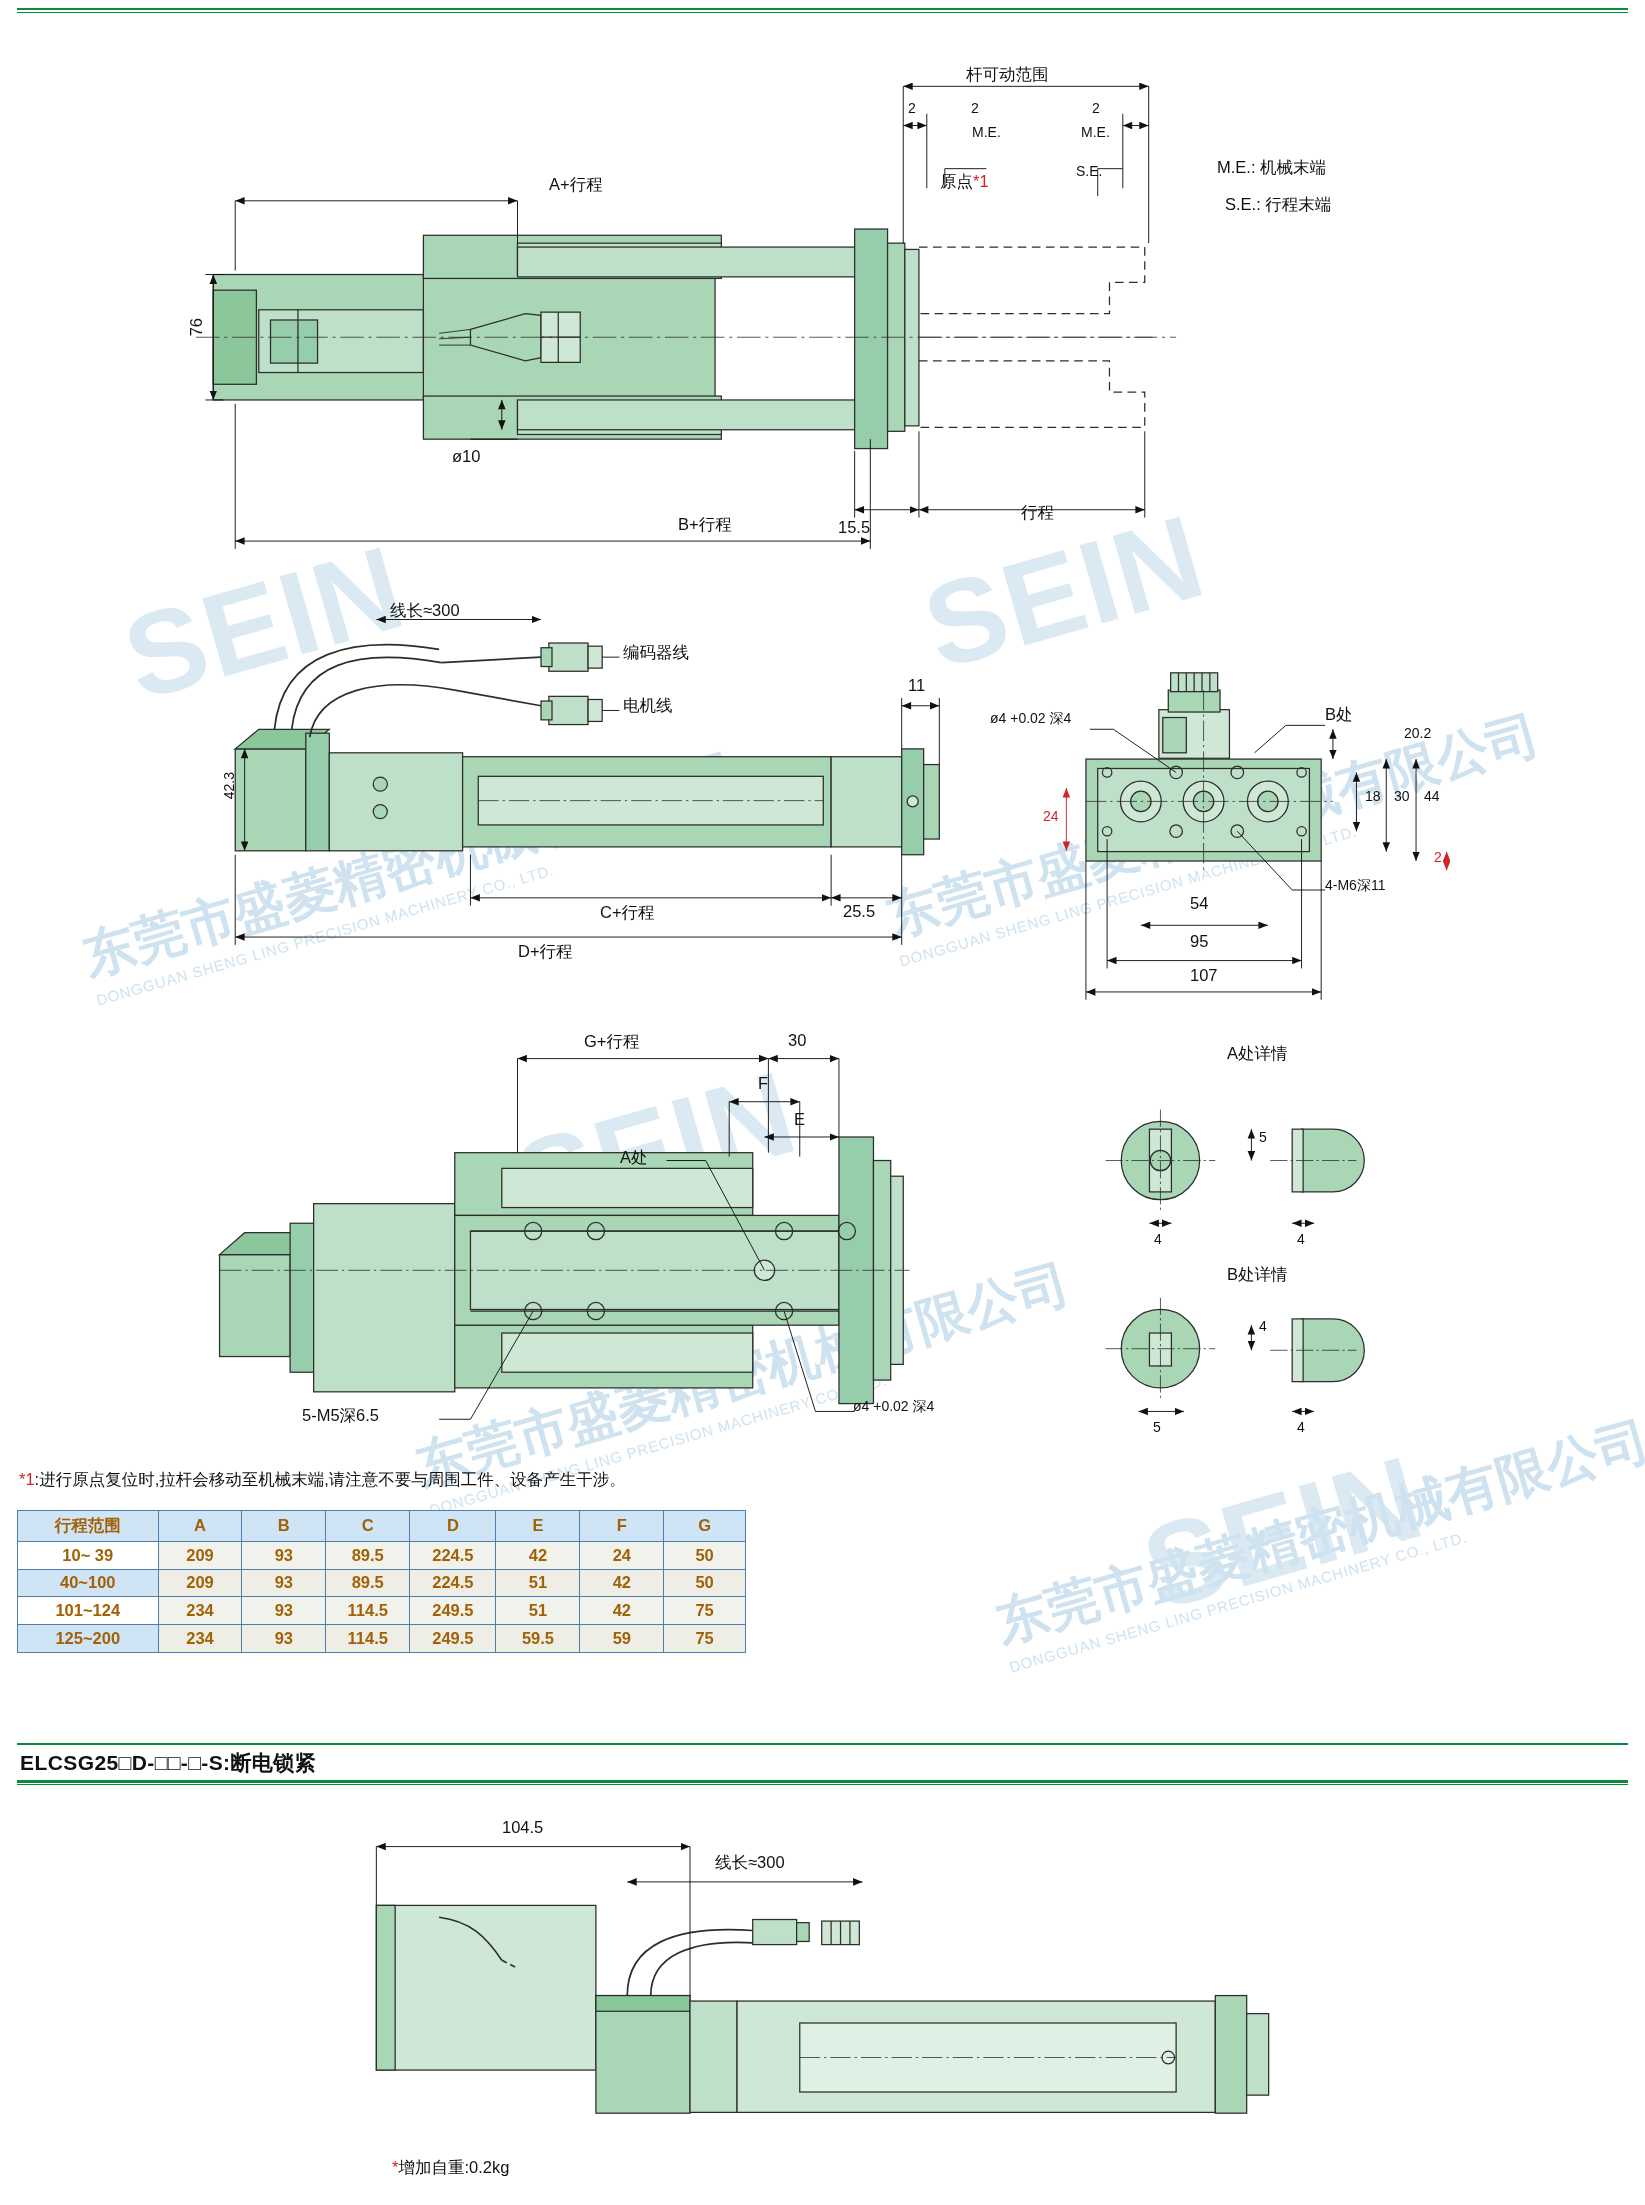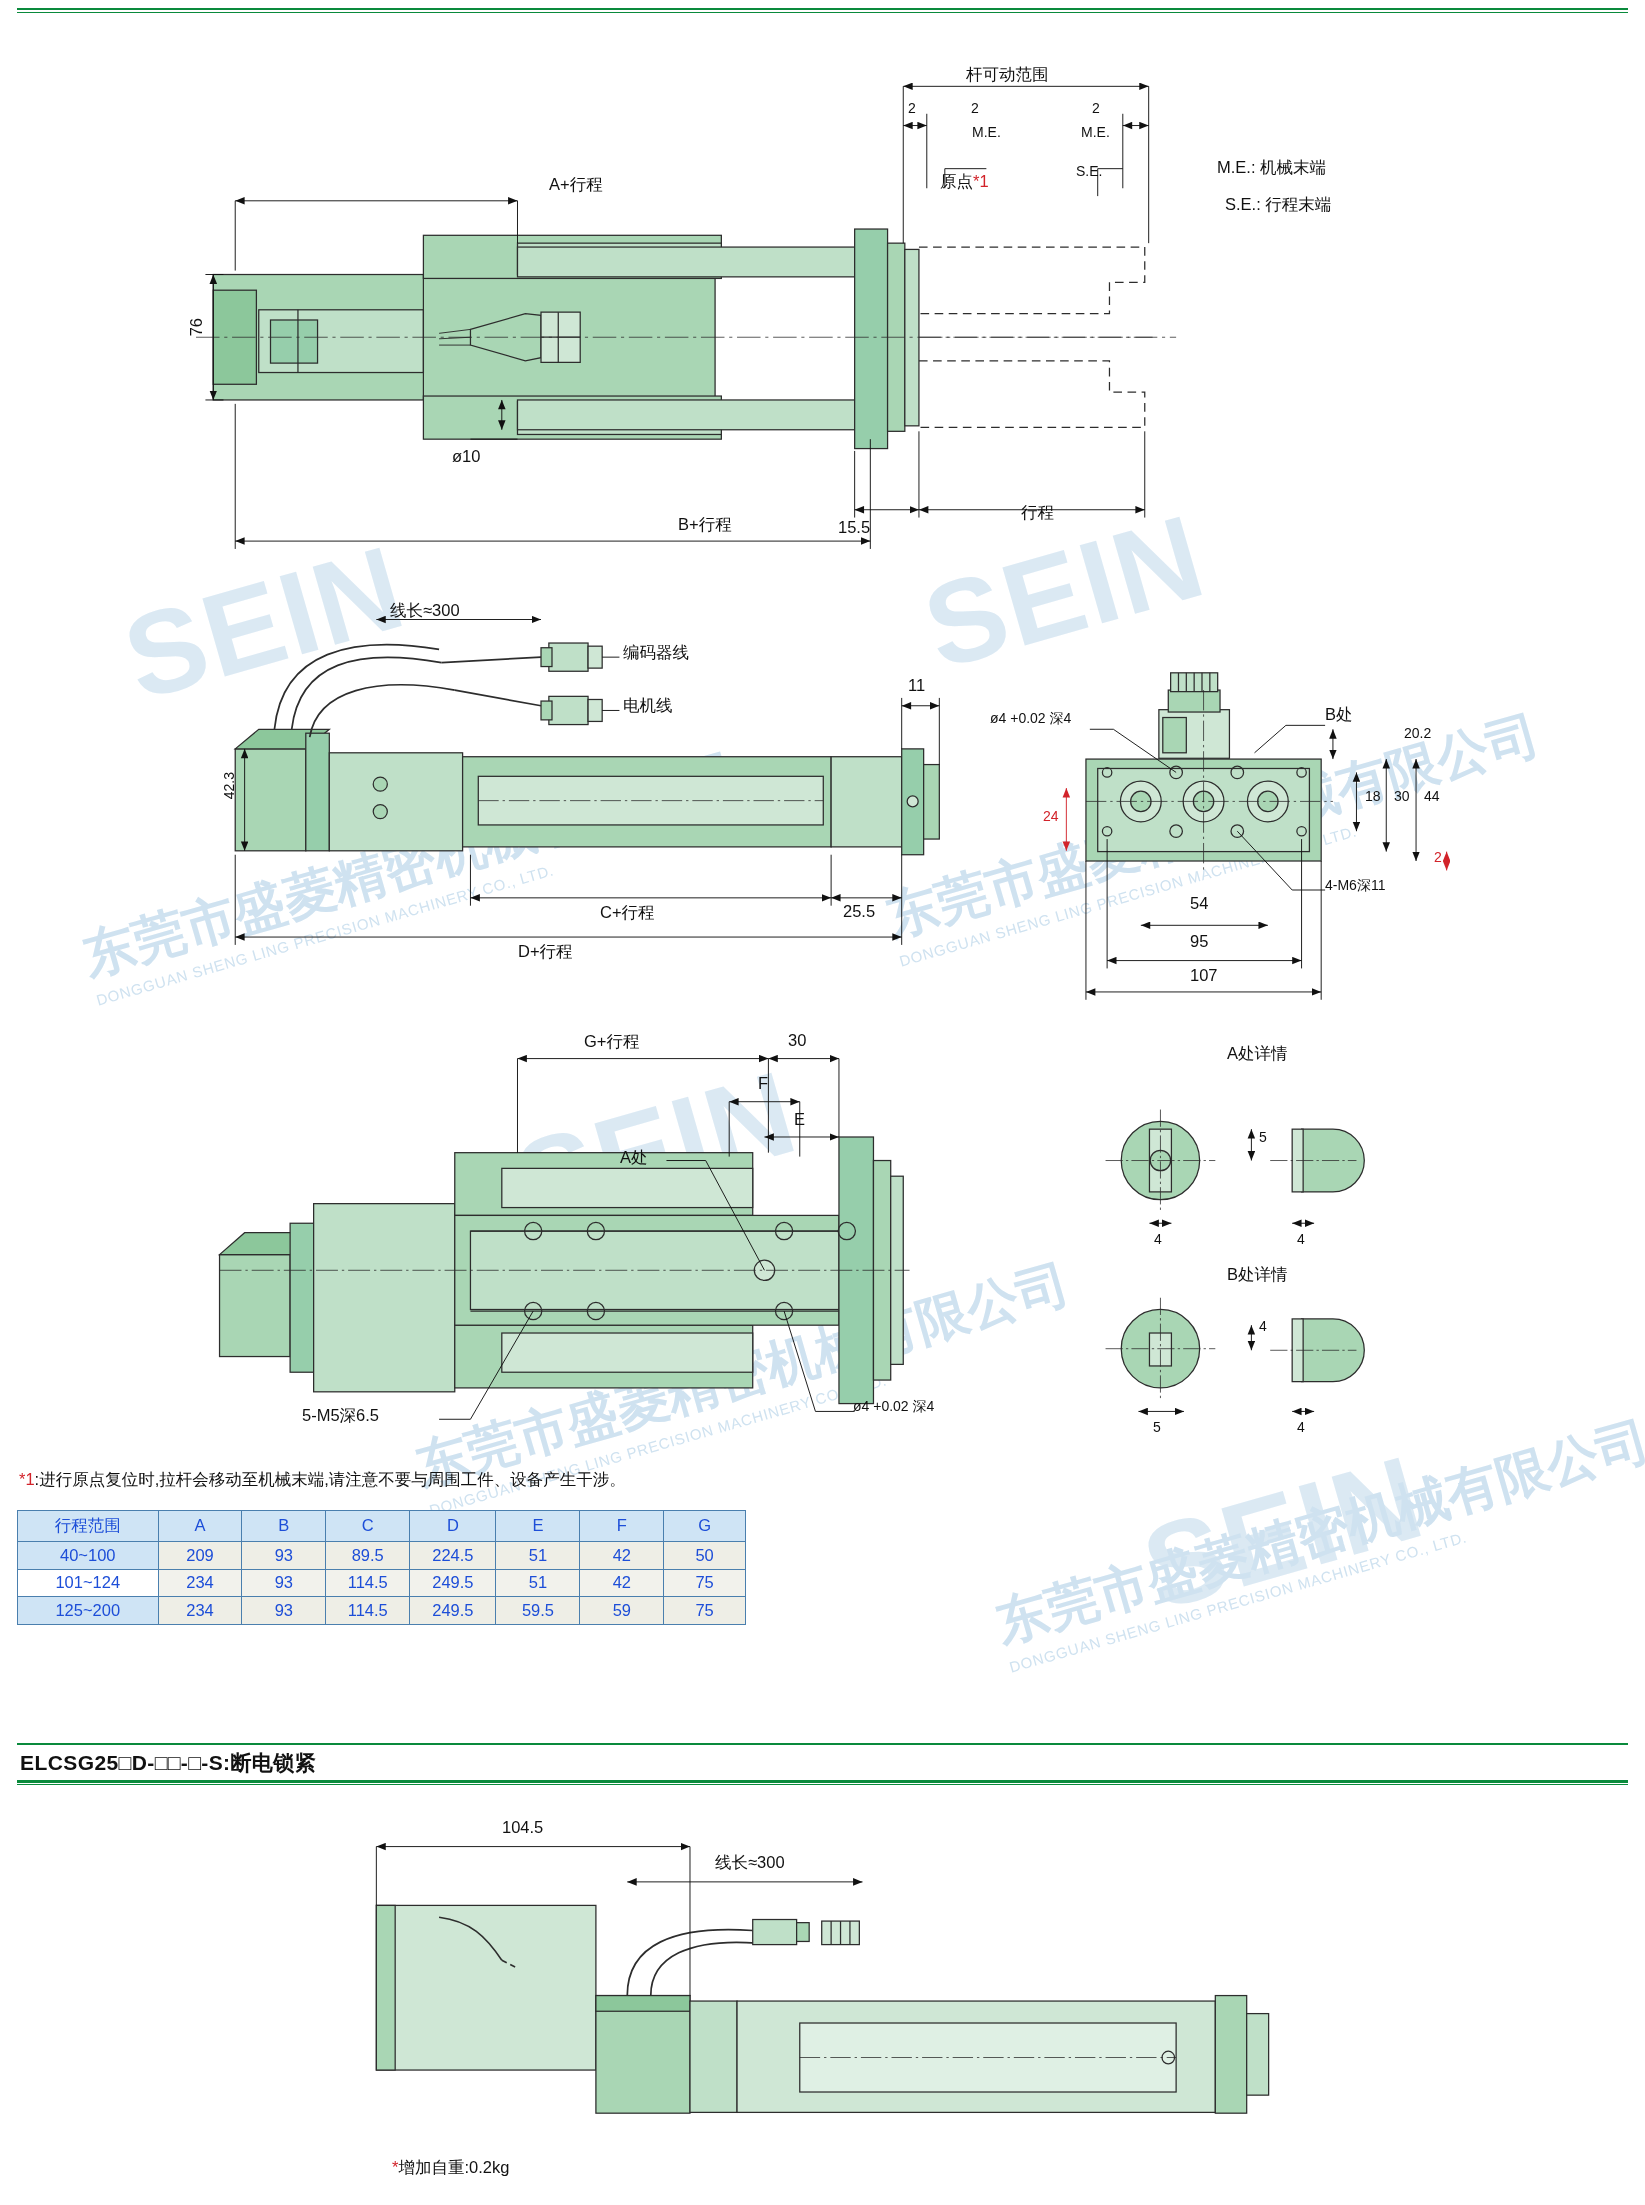--- a/index.html
+++ b/index.html
@@ -31,21 +31,21 @@
 
   
   .lbl{position:absolute;font-size:16.5px;color:#111;white-space:nowrap;}
   .lbl.sm{font-size:14px;}
   .lbl.red{color:#d2232a;}
   .vert{writing-mode:vertical-rl;transform:rotate(180deg);}
 
   
   .tbl{position:absolute;border-collapse:collapse;font-size:16.5px;}
   .tbl td,.tbl th{border:0.8px solid #4a7fae;text-align:center;
-      padding:3.9px 0;font-weight:normal;color:#1d4ed8;}
+      padding:3.9px 0;font-weight:bold;color:#a16207;}
   .tbl th{background:#cfe4f5;}
   .tbl td.first{background:#ffffff;}
   .tbl tr.alt td{background:#eeeee6;}
   .tbl tr.alt td.first{background:#cfe4f5;}
   .tbl td{background:#f2f2ec;}
 
   .note{position:absolute;font-size:16.5px;color:#111;}
   .note .star{color:#d2232a;}
 
   svg{position:absolute;left:0;top:0;overflow:visible;}
@@ -455,20 +455,30 @@
         <th style="width:84px">A</th>
         <th style="width:84px">B</th>
         <th style="width:84px">C</th>
         <th style="width:86px">D</th>
         <th style="width:84px">E</th>
         <th style="width:84px">F</th>
         <th style="width:82px">G</th>
       </tr>
     </thead>
     <tbody>
+      <tr>
+        <td class="first">10~ 39</td>
+        <td>209</td>
+        <td>93</td>
+        <td>89.5</td>
+        <td>224.5</td>
+        <td>42</td>
+        <td>24</td>
+        <td>50</td>
+      </tr>
       <tr class="alt">
         <td class="first">40~100</td>
         <td>209</td>
         <td>93</td>
         <td>89.5</td>
         <td>224.5</td>
         <td>51</td>
         <td>42</td>
         <td>50</td>
       </tr>

